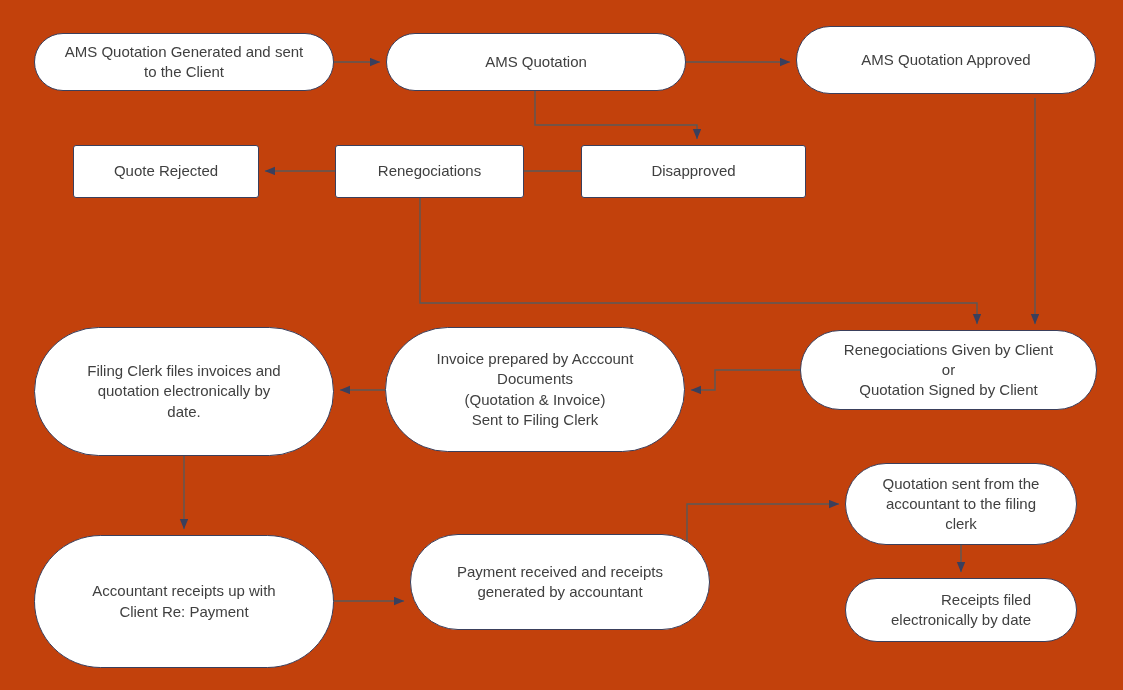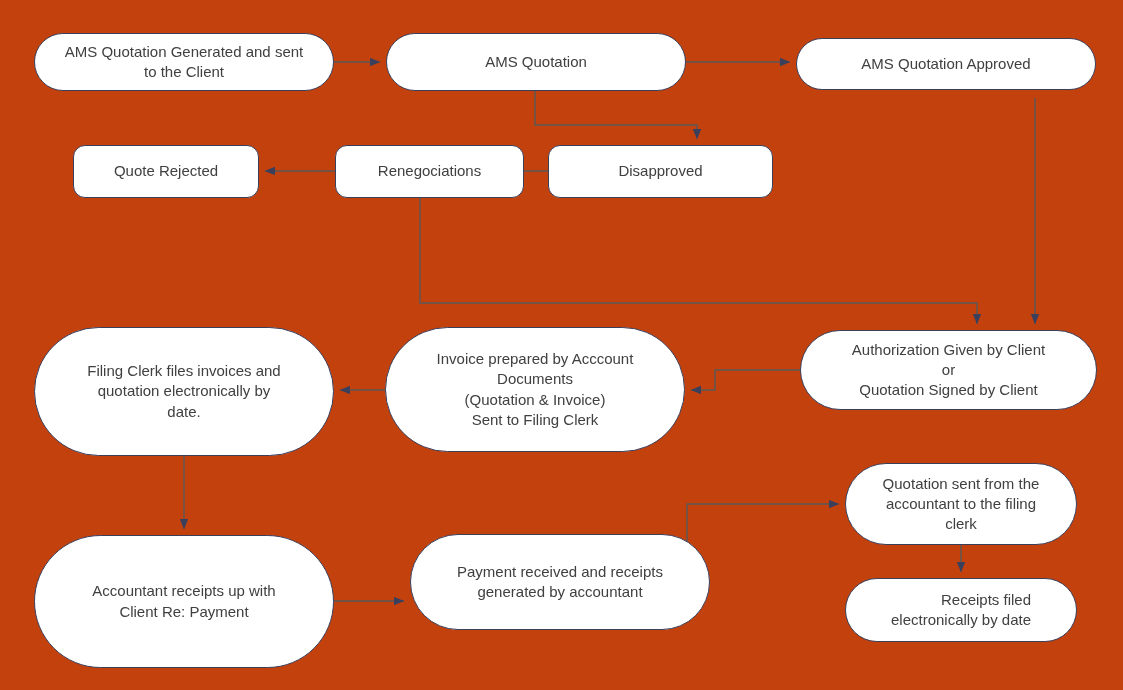--- a/index.html
+++ b/index.html
@@ -35,21 +35,21 @@
     text-align: center;
     border: 1.2px solid #3a3f5c;
     background: #ffffff;
     color: #404040;
     font-size: 15px;
     line-height: 1.35;
     padding: 4px 10px;
     white-space: pre-line;
   }
   .node.rounded { border-radius: 999px; }
-  .node.rect { border-radius: 12px; }
+  .node.rect { border-radius: 3px; }
 </style>
 </head>
 <body>
 
 <div id="canvas">
   <svg id="edges" xmlns="http://www.w3.org/2000/svg">
     <defs>
       <marker id="arrowhead" markerWidth="9" markerHeight="9" refX="7.2" refY="3" orient="auto" markerUnits="strokeWidth">
         <path d="M0,0 L7.4,3 L0,6 z" fill="#3a3f5c"></path>
       </marker>
@@ -67,25 +67,25 @@
         <polyline points="184,452 184,529" fill="none" stroke="#595959" stroke-width="1.4" marker-end="url(#arrowhead)"></polyline>
         <polyline points="334,601 404,601" fill="none" stroke="#595959" stroke-width="1.4" marker-end="url(#arrowhead)"></polyline>
         <polyline points="687,570 687,504 839,504" fill="none" stroke="#595959" stroke-width="1.4" marker-end="url(#arrowhead)"></polyline>
         <polyline points="961,545 961,572" fill="none" stroke="#595959" stroke-width="1.4" marker-end="url(#arrowhead)"></polyline>
       </g>
   </svg>
   <div id="node-layer">
       <div class="node rounded" style="left: 34px; top: 33px; width: 300px; height: 58px; border-color: rgb(58, 63, 92); color: rgb(64, 64, 64);">AMS Quotation Generated and sent
 to the Client</div>
       <div class="node rounded" style="left: 386px; top: 33px; width: 300px; height: 58px; border-color: rgb(58, 63, 92); color: rgb(64, 64, 64);">AMS Quotation</div>
-      <div class="node rounded" style="left: 796px; top: 38px; width: 300px; height: 52px; border-color: rgb(58, 63, 92); color: rgb(64, 64, 64);">AMS Quotation Approved</div>
+      <div class="node rounded" style="left: 796px; top: 26px; width: 300px; height: 68px; border-color: rgb(58, 63, 92); color: rgb(64, 64, 64);">AMS Quotation Approved</div>
       <div class="node rect" style="left: 73px; top: 145px; width: 186px; height: 53px; border-color: rgb(58, 63, 92); color: rgb(64, 64, 64);">Quote Rejected</div>
       <div class="node rect" style="left: 335px; top: 145px; width: 189px; height: 53px; border-color: rgb(58, 63, 92); color: rgb(64, 64, 64);">Renegociations</div>
-      <div class="node rect" style="left: 548px; top: 145px; width: 225px; height: 53px; border-color: rgb(58, 63, 92); color: rgb(64, 64, 64);">Disapproved</div>
-      <div class="node rounded" style="left: 800px; top: 330px; width: 297px; height: 80px; border-color: rgb(58, 63, 92); color: rgb(64, 64, 64);">Authorization Given by Client
+      <div class="node rect" style="left: 581px; top: 145px; width: 225px; height: 53px; border-color: rgb(58, 63, 92); color: rgb(64, 64, 64);">Disapproved</div>
+      <div class="node rounded" style="left: 800px; top: 330px; width: 297px; height: 80px; border-color: rgb(58, 63, 92); color: rgb(64, 64, 64);">Renegociations Given by Client
 or
 Quotation Signed by Client</div>
       <div class="node rounded" style="left: 385px; top: 327px; width: 300px; height: 125px; border-color: rgb(58, 63, 92); color: rgb(64, 64, 64);">Invoice prepared by Acccount
 Documents
 (Quotation &amp; Invoice)
 Sent to Filing Clerk</div>
       <div class="node rounded" style="left: 34px; top: 327px; width: 300px; height: 129px; border-color: rgb(58, 63, 92); color: rgb(64, 64, 64);">Filing Clerk files invoices and
 quotation electronically by
 date.</div>
       <div class="node rounded" style="left: 34px; top: 535px; width: 300px; height: 133px; border-color: rgb(58, 63, 92); color: rgb(64, 64, 64);">Accountant receipts up with

